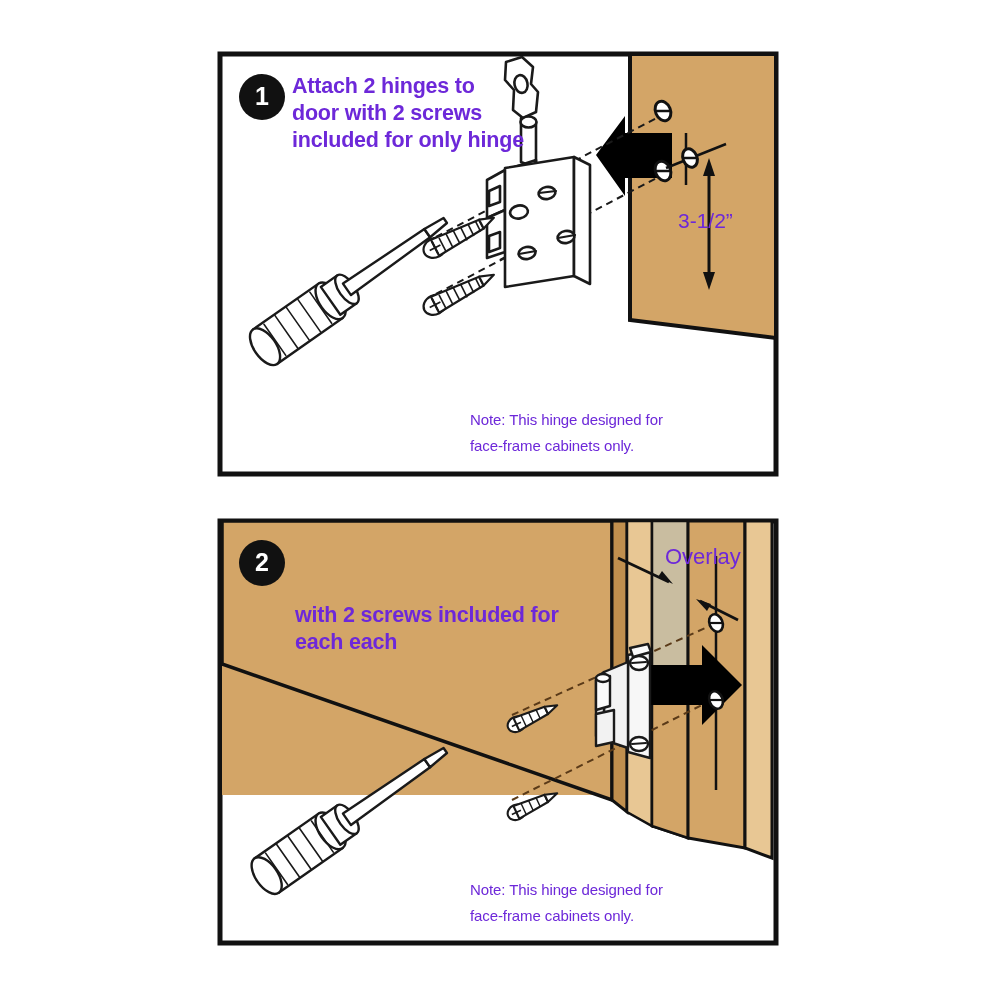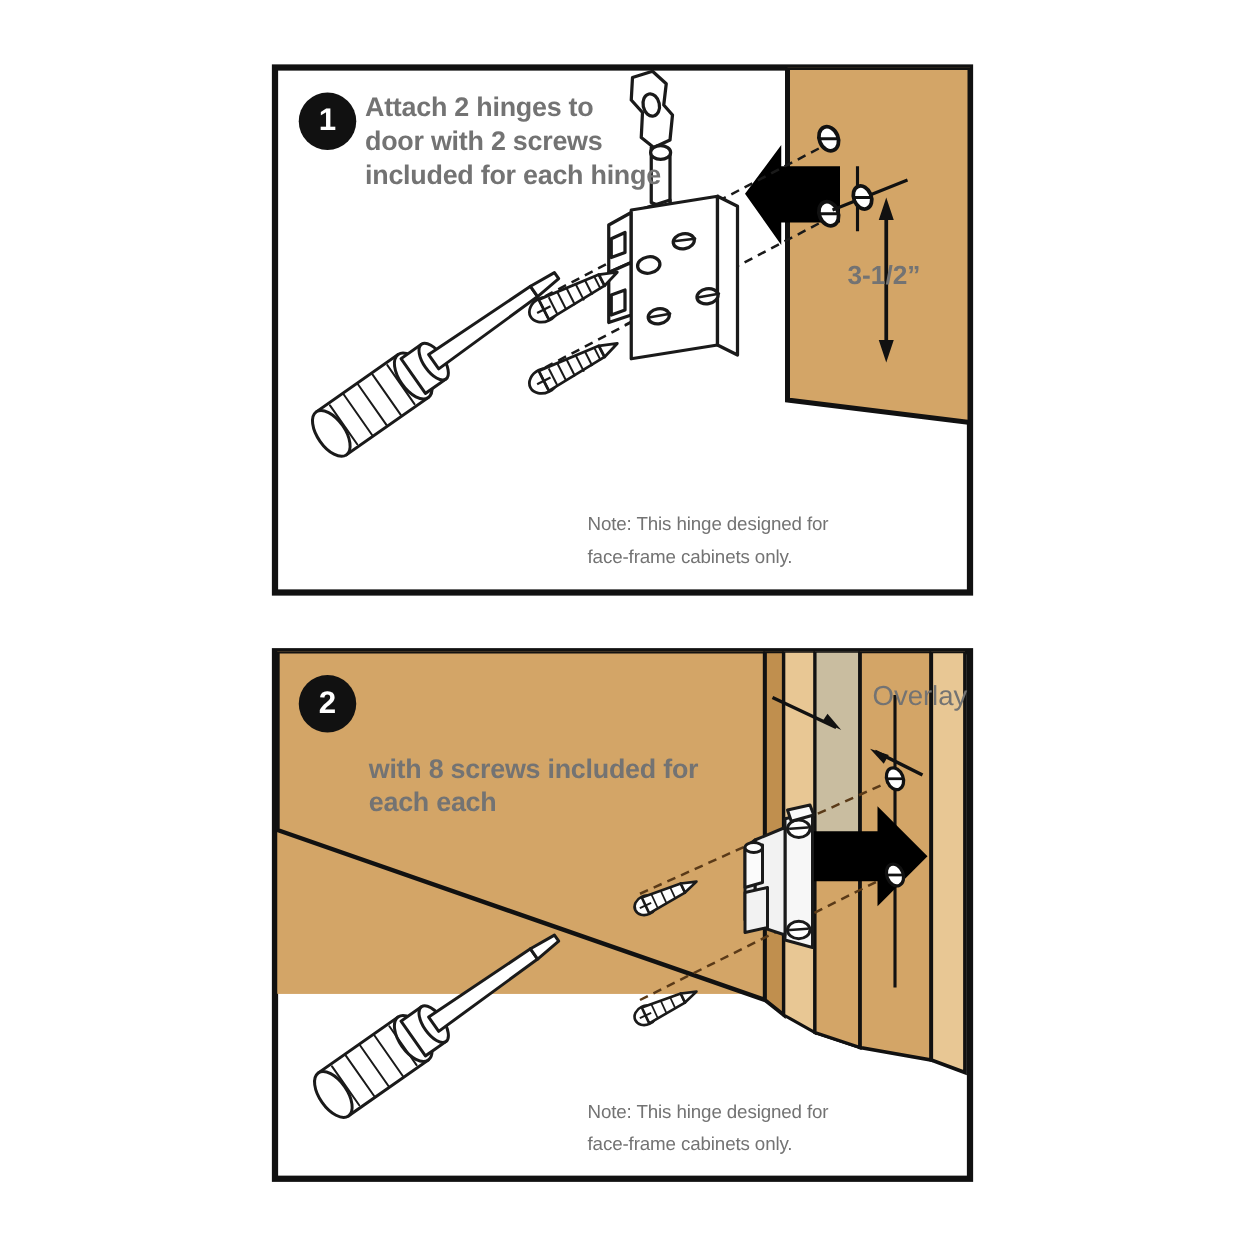--- a/index.html
+++ b/index.html
@@ -20,43 +20,42 @@
     width: 1000px;
     height: 1000px;
   }
   svg.diagram {
     display: block;
     width: 1000px;
     height: 1000px;
   }
   .htext {
     position: absolute;
-    color: #737373;
+    color: #6d28d9;
     font-family: "Liberation Sans", sans-serif;
     line-height: 1.23;
     white-space: pre;
   }
   .step-text {
     font-size: 21.5px;
     font-weight: 600;
     letter-spacing: -0.2px;
   }
   .note-text {
     font-size: 15px;
     font-weight: 400;
     letter-spacing: -0.1px;
   }
   .dim-text {
     font-size: 21px;
-    font-weight: 700;
+    font-weight: 400;
   }
   .overlay-text {
     font-size: 22px;
     font-weight: 400;
-    margin-left: 33px;
   }
   .badge-num {
     position: absolute;
     color: #ffffff;
     font-size: 25px;
     font-weight: 600;
     font-family: "Liberation Sans", sans-serif;
     text-align: center;
     width: 46px;
   }
@@ -306,30 +305,30 @@
       </g>
 
       <circle cx="262" cy="563" r="23" fill="#111111"></circle>
     </g>
   </svg>
 
   <div class="badge-num" style="left:239px; top:82px;">1</div>
 
   <div class="htext step-text" style="left:292px; top:73px;">Attach 2 hinges to</div>
   <div class="htext step-text" style="left:292px; top:100px;">door with 2 screws</div>
-  <div class="htext step-text" style="left:292px; top:127px;">included for each hinge</div>
+  <div class="htext step-text" style="left:292px; top:127px;">included for only hinge</div>
 
   <div class="htext dim-text" style="left:678px; top:208px;">3-1/2”</div>
 
   <div class="htext note-text" style="left:470px; top:411px;">Note: This hinge designed for</div>
   <div class="htext note-text" style="left:470px; top:437px;">face-frame cabinets only.</div>
 
   <div class="badge-num" style="left:239px; top:548px;">2</div>
 
-  <div class="htext step-text" style="left:295px; top:602px;">with 8 screws included for</div>
+  <div class="htext step-text" style="left:295px; top:602px;">with 2 screws included for</div>
   <div class="htext step-text" style="left:295px; top:629px;">each each</div>
 
   <div class="htext overlay-text" style="left:665px; top:543px;">Overlay</div>
 
   <div class="htext note-text" style="left:470px; top:881px;">Note: This hinge designed for</div>
   <div class="htext note-text" style="left:470px; top:907px;">face-frame cabinets only.</div>
 
 </div>
 
 </body></html>

